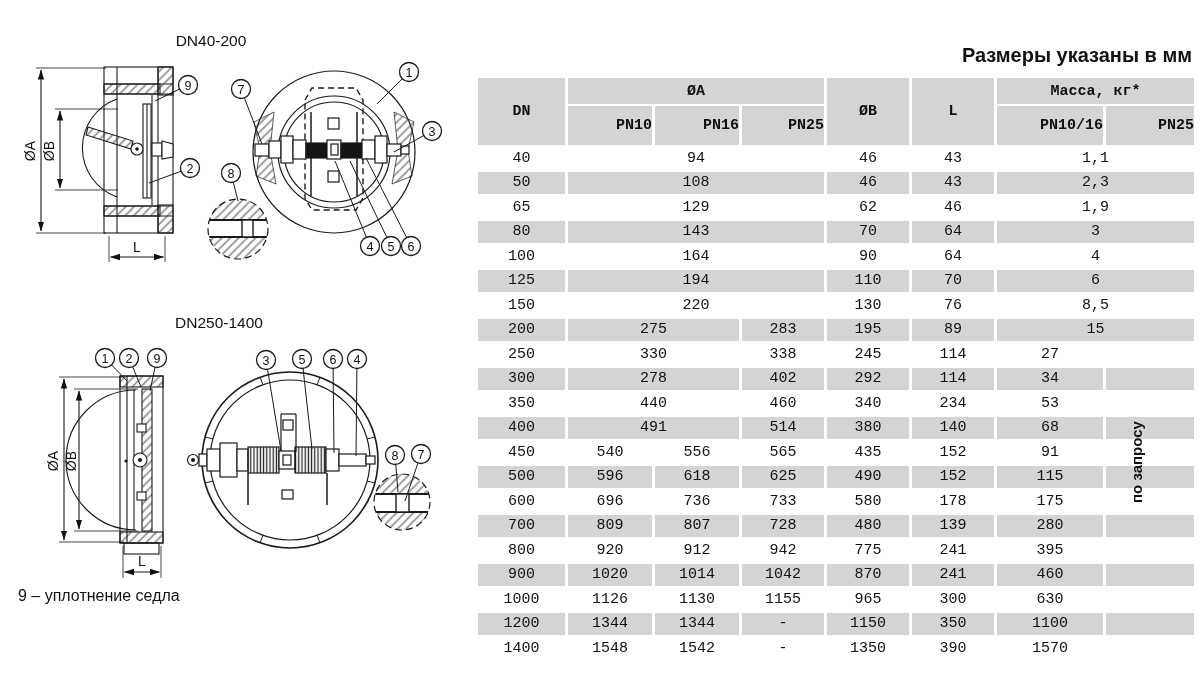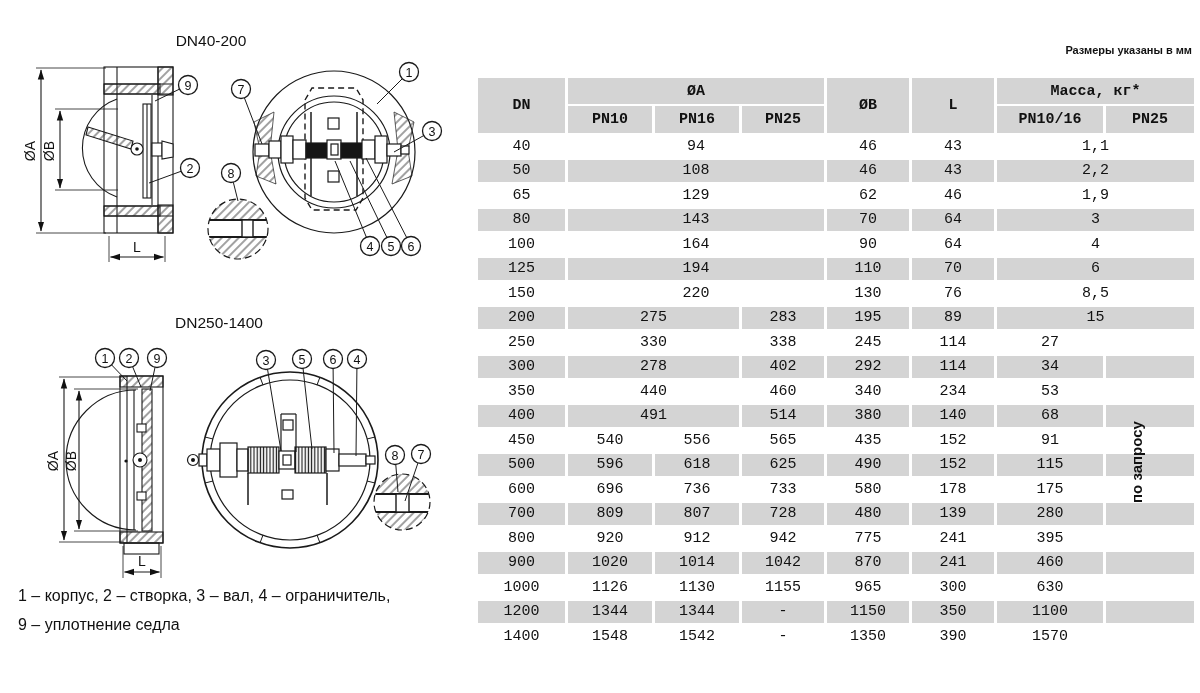--- a/index.html
+++ b/index.html
@@ -1,28 +1,28 @@
 <!DOCTYPE html>
 <html><head>
 <meta charset="utf-8">
 <style>
   html,body{margin:0;padding:0;}
   body{width:1200px;height:693px;position:relative;background:#ffffff;
        font-family:"Liberation Sans",sans-serif;color:#111;overflow:hidden;}
   .abs{position:absolute;}
   
-  .units-note{top:44px;right:8px;font-size:11px;font-weight:bold;}
+  .units-note{top:44px;right:8px;font-size:20px;font-weight:bold;}
   .legend{left:18px;top:581px;font-size:16px;line-height:29px;}
   
   .tbl-wrap{left:475px;top:76px;}
   table{border-collapse:separate;border-spacing:3px 2px;table-layout:fixed;font-family:Liberation Mono, monospace;}
   th,td{padding:0;text-align:center;vertical-align:middle;font-size:15px;overflow:hidden;white-space:nowrap;}
   thead th{background:#d4d4d4;font-weight:bold;}
   thead tr.h1 th{height:26px;}
-  thead tr.h2 th{height:27px;}
+  thead tr.h2 th{height:39px;text-align:right;}
   tbody td{height:22.5px;background:#ffffff;}
   tbody tr:nth-child(even) td{background:#d4d4d4;}
   .byreq{font-size:15px;font-weight:bold;transform:translate(-50%,-50%) rotate(-90deg);
          white-space:nowrap;left:1136px;top:462px;}
   svg text{font-family:"Liberation Sans",sans-serif;}
   .dtitle{font-size:15.5px;fill:#111;}
   .dimlab{font-size:14px;fill:#111;}
 </style>
 </head>
 <body>
@@ -343,21 +343,21 @@
           <td colspan="3">94</td>
           <td>46</td>
           <td>43</td>
           <td colspan="2">1,1</td>
         </tr>
         <tr>
           <td>50</td>
           <td colspan="3">108</td>
           <td>46</td>
           <td>43</td>
-          <td colspan="2">2,2</td>
+          <td colspan="2">2,3</td>
         </tr>
         <tr>
           <td>65</td>
           <td colspan="3">129</td>
           <td>62</td>
           <td>46</td>
           <td colspan="2">1,9</td>
         </tr>
         <tr>
           <td>80</td>
@@ -521,15 +521,14 @@
           <td>1570</td>
           <td></td>
         </tr>
       </tbody>
   </table>
 </div>
 
 <div class="abs byreq">по запросу</div>
 
 <div class="abs legend">
-  <div>1 – корпус, 2 – створка, 3 – вал, 4 – ограничитель,</div>
   <div>9 – уплотнение седла</div>
 </div>
 
 </body></html>

